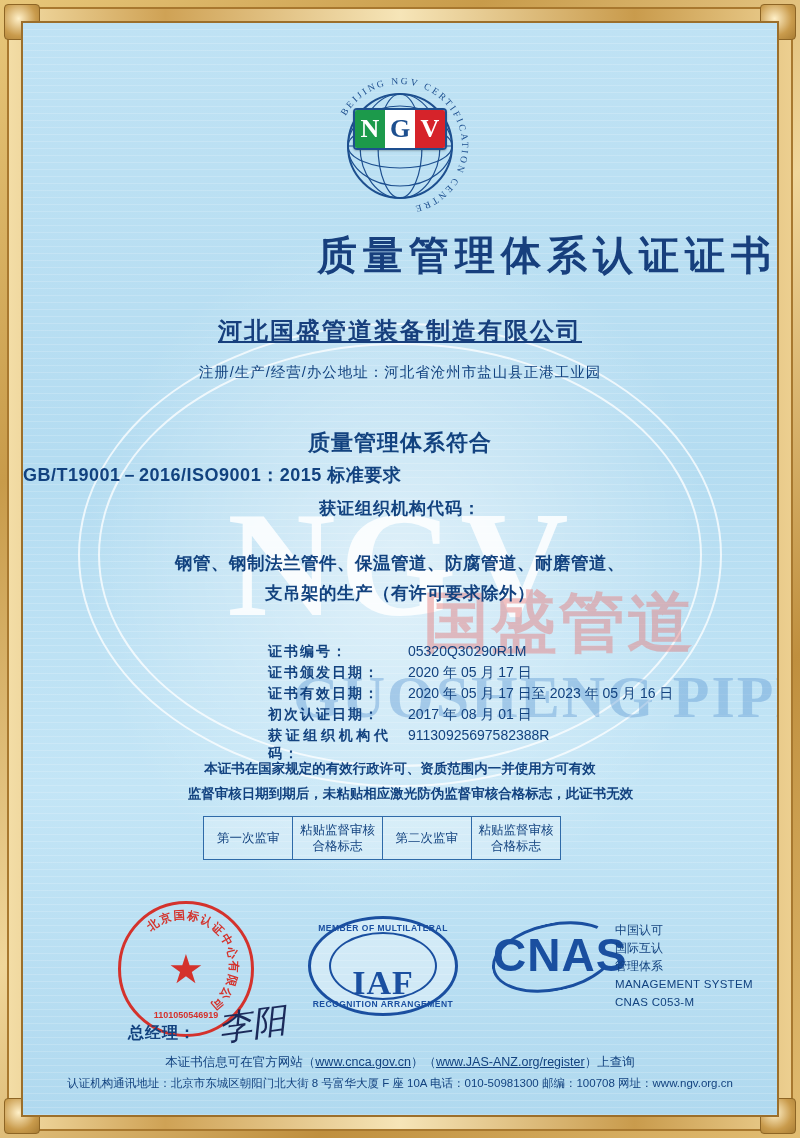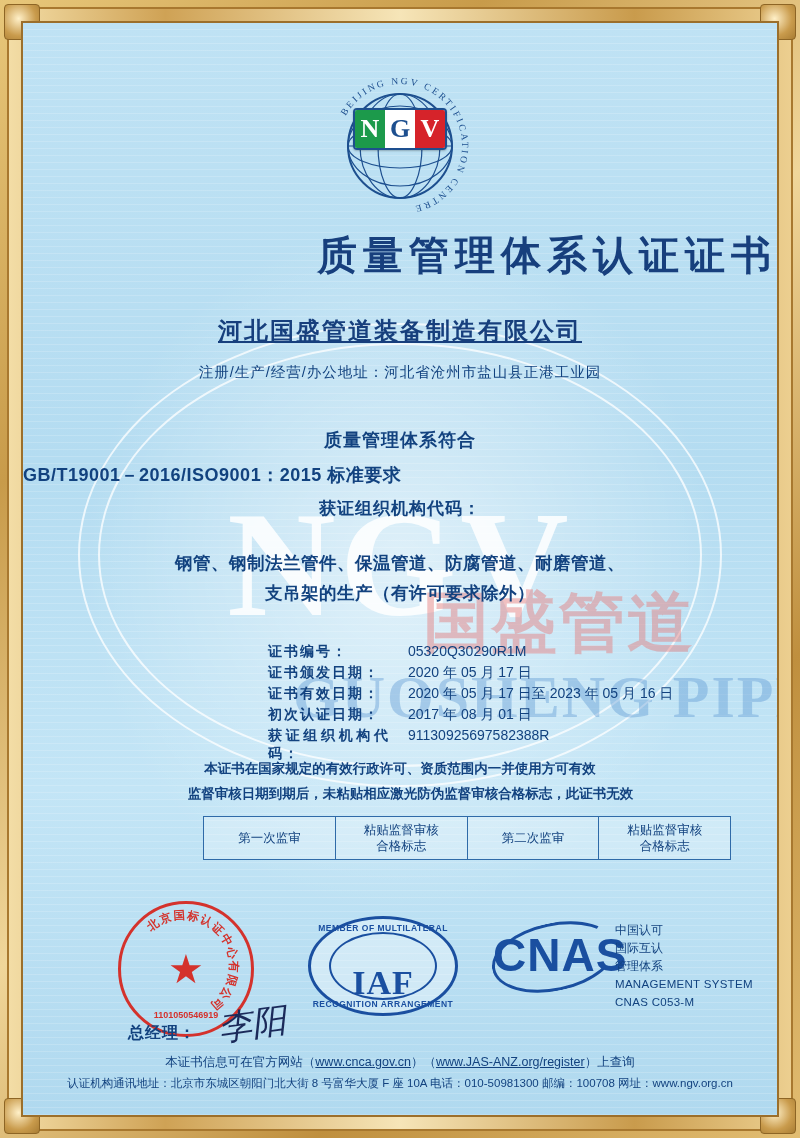--- a/index.html
+++ b/index.html
@@ -186,21 +186,21 @@
     text-align: center;
     font-size: 14.5px;
     color: #12427f;
     letter-spacing: 1px;
   }
   .std-line1 {
     position: absolute;
     left: 0; right: 0;
     top: 405px;
     text-align: center;
-    font-size: 18px;
+    font-size: 22px;
     font-weight: bold;
     color: #12427f;
     letter-spacing: 1px;
   }
   .std-line2 {
     position: absolute;
     left: 0; right: 0;
     top: 440px;
     text-align: left;
     font-size: 18px;
@@ -273,21 +273,21 @@
     font-weight: bold;
     color: #12427f;
     margin-left: 21px;
   }
 
   
   .audit-table {
     position: absolute;
     left: 180px;
     top: 793px;
-    width: 528px;
+    width: 358px;
     border-collapse: collapse;
     font-size: 12.5px;
     color: #12427f;
   }
   .audit-table td {
     border: 1px solid #2f6aa8;
     text-align: center;
     padding: 4px 2px;
     line-height: 16px;
     height: 34px;

